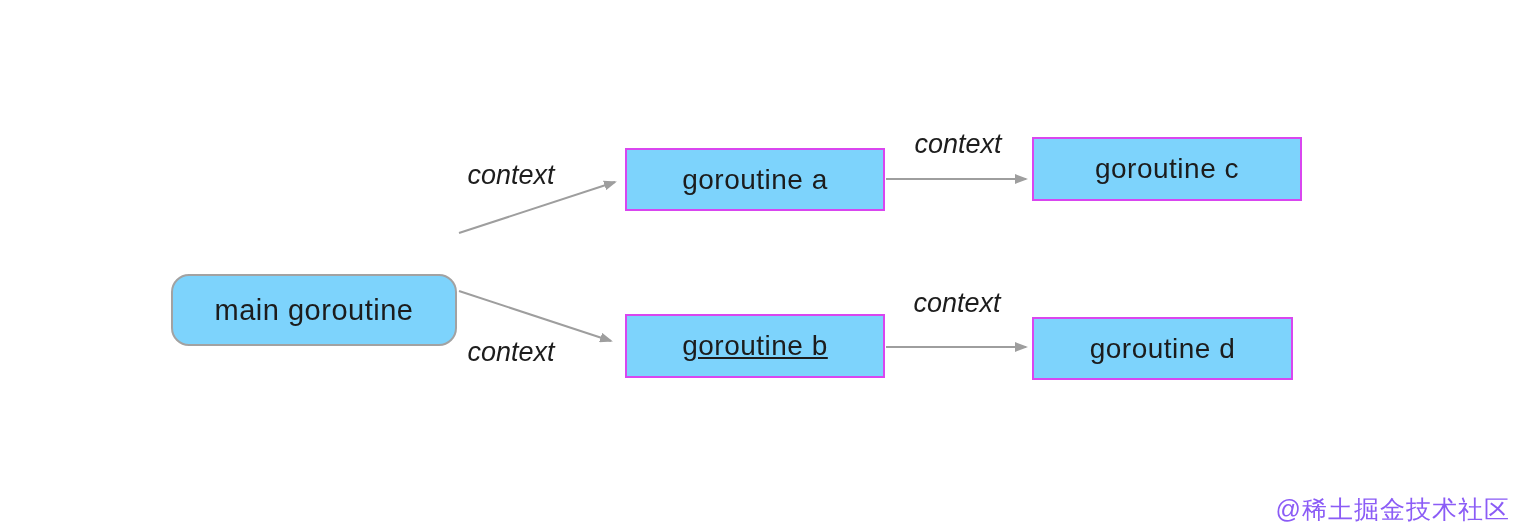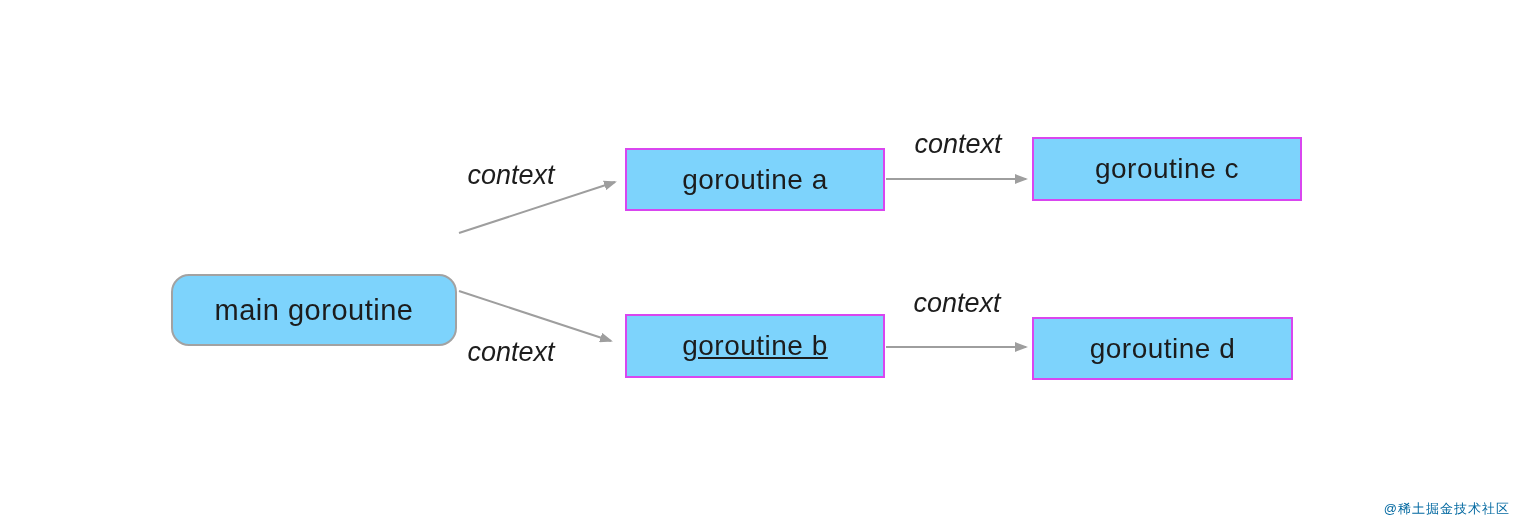--- a/index.html
+++ b/index.html
@@ -47,23 +47,23 @@
     text-align: center;
     white-space: nowrap;
     font-style: italic;
   }
   .label-main-a { left: 436px; top: 160px; }
   .label-main-b { left: 436px; top: 337px; }
   .label-a-c    { left: 883px; top: 129px; }
   .label-b-d    { left: 882px; top: 288px; }
   .watermark {
     position: absolute;
-    right: 12px; bottom: 8px;
-    color: #0369a1;
-    font-size: 13px;
+    right: 12px; bottom: 0;
+    color: #8b5cf6;
+    font-size: 25px;
     letter-spacing: 1px;
     white-space: nowrap;
   }
 </style>
 </head>
 <body>
 
 <div class="canvas">
 
   <svg class="edges-svg" viewBox="0 0 1522 526" xmlns="http://www.w3.org/2000/svg">

